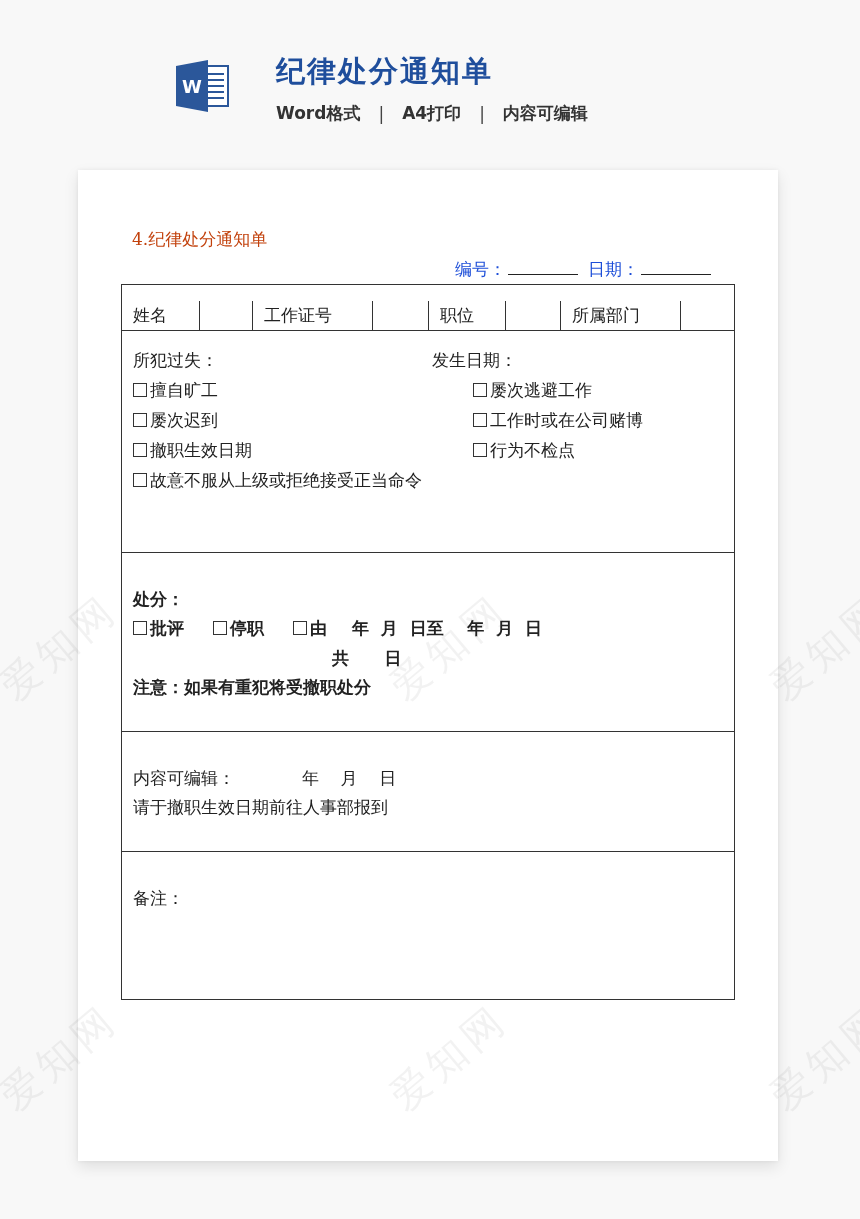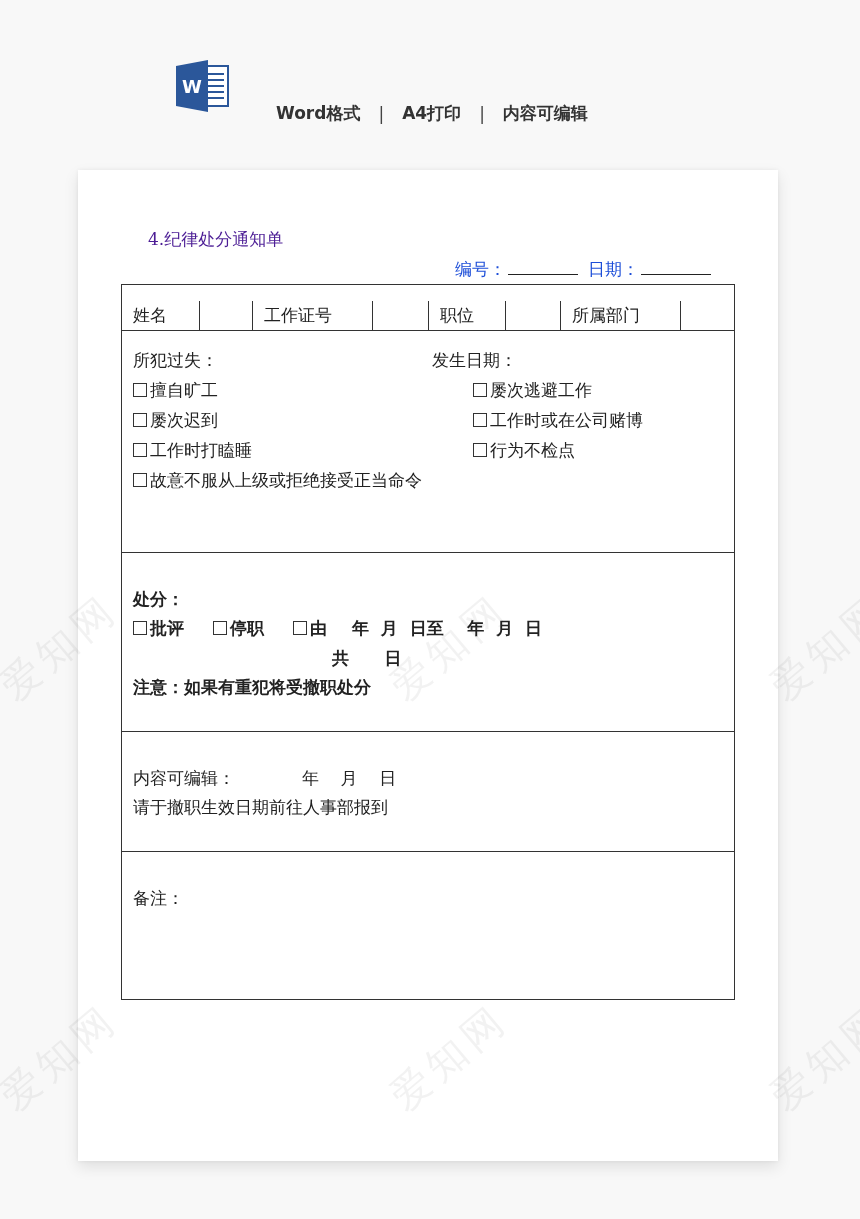--- a/index.html
+++ b/index.html
@@ -25,22 +25,22 @@
     position: absolute; left: 78px; top: 170px; width: 700px; height: 991px;
     background: #fff;
     box-shadow: 0 6px 14px rgba(0,0,0,0.10), 0 0 4px rgba(0,0,0,0.06);
   }
   .watermark {
     position: absolute; font-size: 40px; color: rgba(0,0,0,0.05);
     transform: rotate(-40deg); pointer-events: none; white-space: nowrap;
     font-family: "DejaVu Sans", sans-serif; letter-spacing: 6px;
   }
   .form-heading {
-    position: absolute; left: 148px; top: 228px;
-    font-size: 17px; color: #4c1d95; font-family: "DejaVu Serif", "Liberation Serif", serif;
+    position: absolute; left: 132px; top: 228px;
+    font-size: 17px; color: #c2410c; font-family: "DejaVu Serif", "Liberation Serif", serif;
   }
   .meta-line {
     position: absolute; left: 455px; top: 258px; font-size: 17px; color: #1d4ed8;
     font-family: "DejaVu Serif", "Liberation Serif", serif;
     display: flex; align-items: baseline;
   }
   .blank { display: inline-block; width: 70px; border-bottom: 1px solid #222; height: 16px; margin: 0 10px 0 2px; }
   .serif { font-family: "DejaVu Serif", "Liberation Serif", serif; color: #222; font-size: 17px; }
   .tbl {
     position: absolute; left: 121px; top: 284px; width: 612px; height: 714px;
@@ -61,20 +61,21 @@
   <svg class="word-icon" viewBox="0 0 54 52">
     <rect x="18" y="6" width="34" height="40" fill="#fff" stroke="#2b579a" stroke-width="2"></rect>
     <line x1="30" y1="14" x2="48" y2="14" stroke="#2b579a" stroke-width="2"></line>
     <line x1="30" y1="20" x2="48" y2="20" stroke="#2b579a" stroke-width="2"></line>
     <line x1="30" y1="26" x2="48" y2="26" stroke="#2b579a" stroke-width="2"></line>
     <line x1="30" y1="32" x2="48" y2="32" stroke="#2b579a" stroke-width="2"></line>
     <line x1="30" y1="38" x2="48" y2="38" stroke="#2b579a" stroke-width="2"></line>
     <polygon points="0,6 32,0 32,52 0,46" fill="#2b579a"></polygon>
     <text x="16" y="33" font-size="18" font-weight="bold" fill="#fff" text-anchor="middle" font-family="DejaVu Sans, sans-serif">W</text>
   </svg>
+  <div class="doc-title">纪律处分通知单</div>
   <div class="subtitle">
     <span>Word格式</span>
     <span class="sep">|</span>
     <span>A4打印</span>
     <span class="sep">|</span>
     <span>内容可编辑</span>
   </div>
 </div>
 
 <div class="page"></div>
@@ -113,21 +114,21 @@
     <div class="vline" style="left:558px;"></div>
     <div class="hcell" style="left:559px;width:53px;"></div>
   </div>
 
   <div class="section" style="top:30px;height:238px;">
     <div class="line" style="left:11px;top:34px;">所犯过失：</div>
     <div class="line" style="left:310px;top:34px;">发生日期：</div>
 
     <div class="line" style="left:11px;top:64px;"><span class="cb"></span><span>擅自旷工</span></div>
     <div class="line" style="left:11px;top:94px;"><span class="cb"></span><span>屡次迟到</span></div>
-    <div class="line" style="left:11px;top:124px;"><span class="cb"></span><span>工作时打瞌睡</span></div>
+    <div class="line" style="left:11px;top:124px;"><span class="cb"></span><span>撤职生效日期</span></div>
     <div class="line" style="left:11px;top:154px;"><span class="cb"></span><span>故意不服从上级或拒绝接受正当命令</span></div>
 
     <div class="line" style="left:351px;top:64px;"><span class="cb"></span><span>屡次逃避工作</span></div>
     <div class="line" style="left:351px;top:94px;"><span class="cb"></span><span>工作时或在公司赌博</span></div>
     <div class="line" style="left:351px;top:124px;"><span class="cb"></span><span>行为不检点</span></div>
   </div>
 
   <div class="section" style="top:268px;height:179px;font-weight:bold;">
     <div class="line" style="left:11px;top:35px;">处分：</div>
     <div class="line" style="left:11px;top:64px;"><span class="cb"></span><span>批评</span></div>

